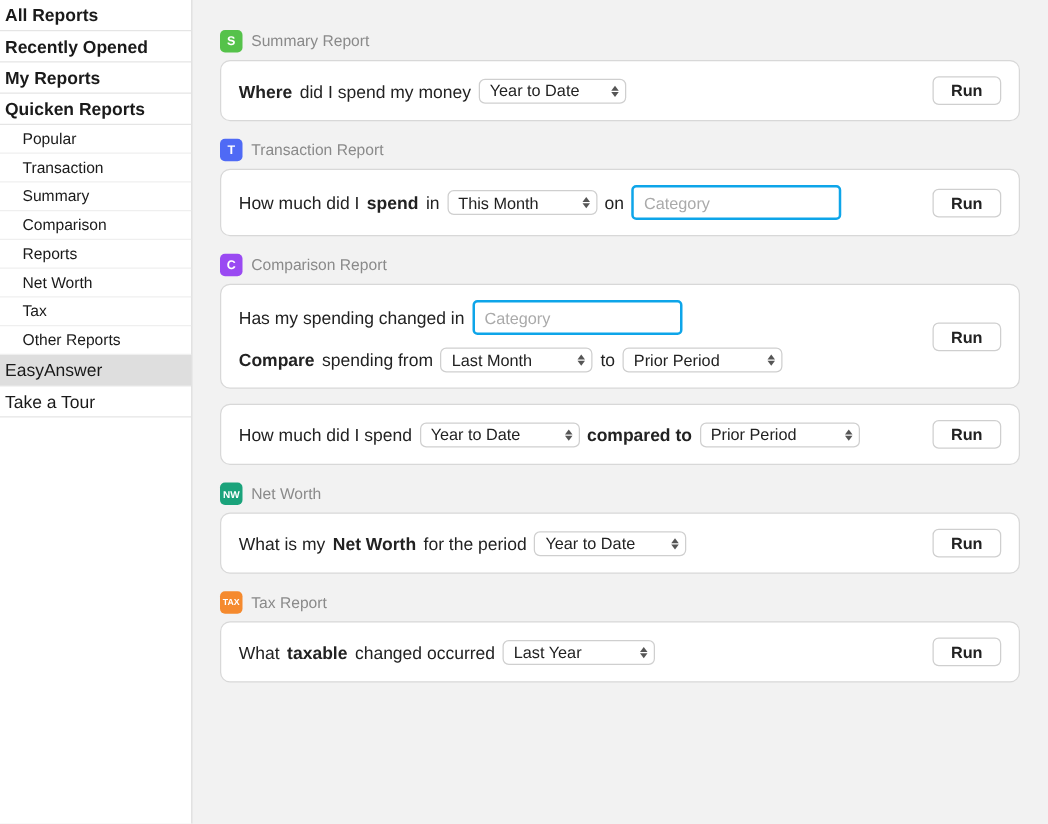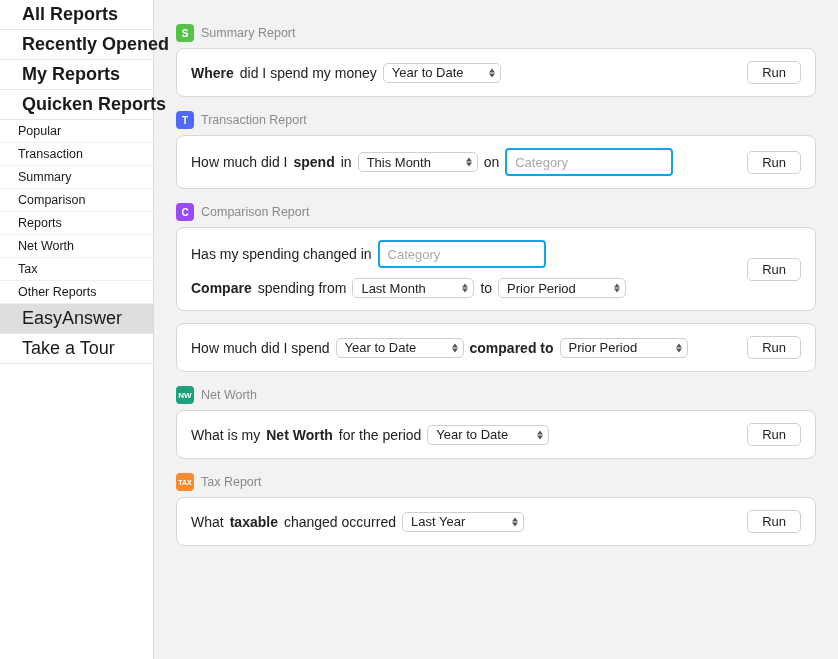--- a/index.html
+++ b/index.html
@@ -14,22 +14,22 @@
     overflow: hidden;
     display: flex;
   }
   .sidebar {
     width: 154px;
     background: #fff;
     border-right: 1px solid #d9d9d9;
     flex-shrink: 0;
   }
   .side-item {
-    padding: 4px 22px;
-    font-size: 18px;
+    padding: 4px 4px;
+    font-size: 14px;
     cursor: default;
     border-bottom: 1px solid #e5e5e5;
     white-space: nowrap;
   }
   .side-item.top { font-weight: 600; }
   .side-sub {
     padding: 4px 6px 4px 18px;
     font-size: 12.5px;
     border-bottom: 1px solid #efefef;
     cursor: default;
@@ -87,20 +87,21 @@
   }
   .run-btn {
     background: #fff;
     border: 1px solid #cfcfcf;
     border-radius: 5px;
     padding: 3px 14px;
     font-size: 13px;
     color: #222;
     cursor: pointer;
     flex-shrink: 0;
+    font-weight: bold;
   }
   .select-wrap {
     position: relative;
     display: inline-flex;
     align-items: center;
     border: 1px solid #cfcfcf;
     border-radius: 5px;
     background: #fff;
     height: 20px;
     padding: 0 20px 0 8px;

